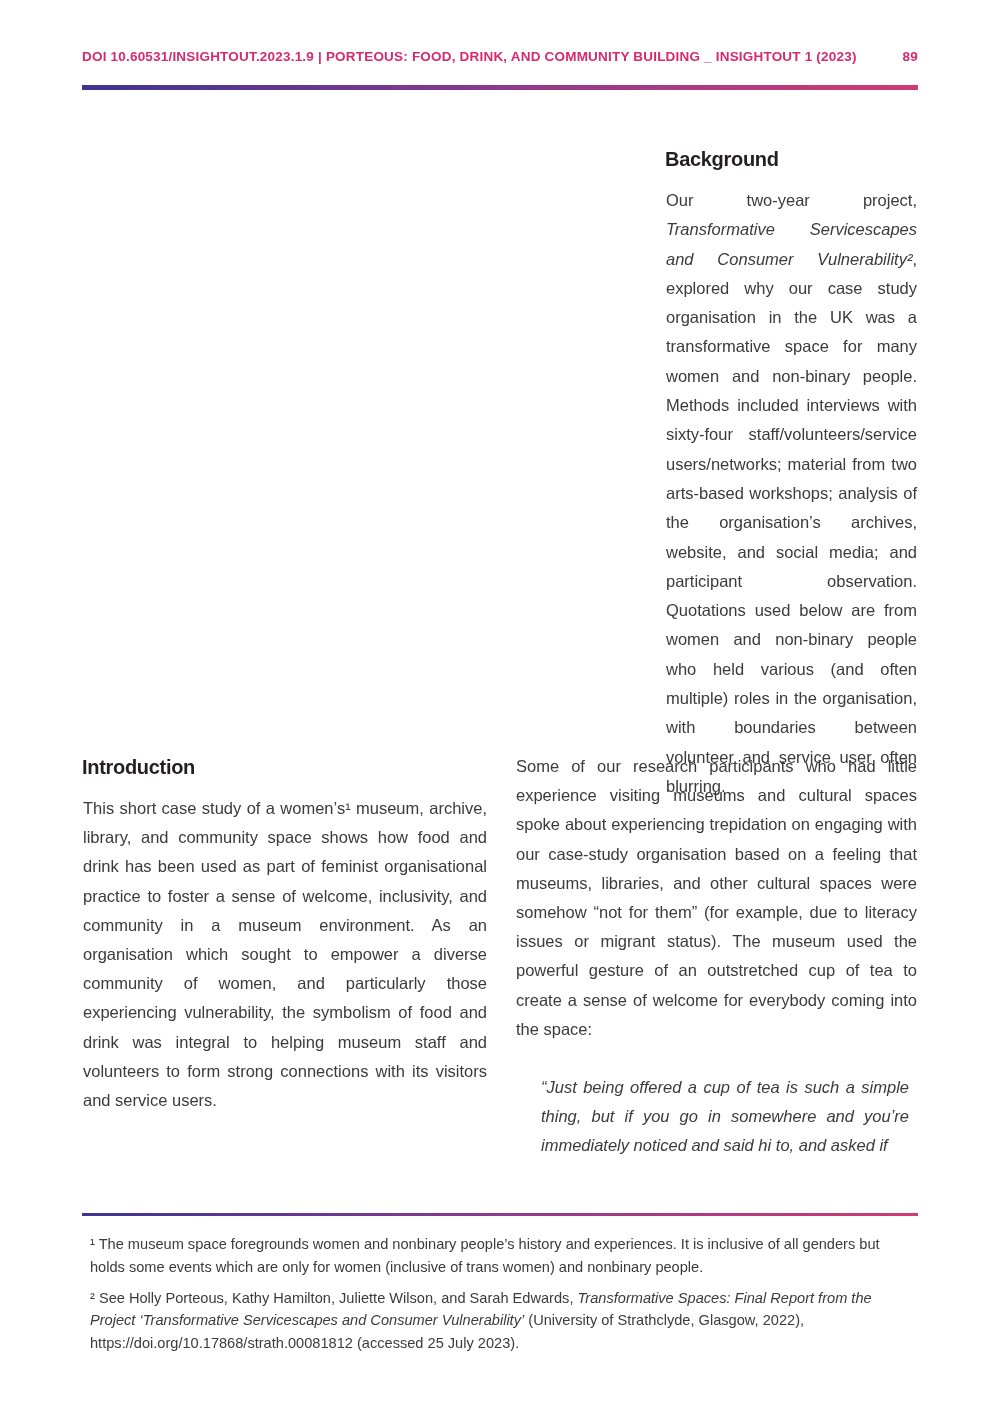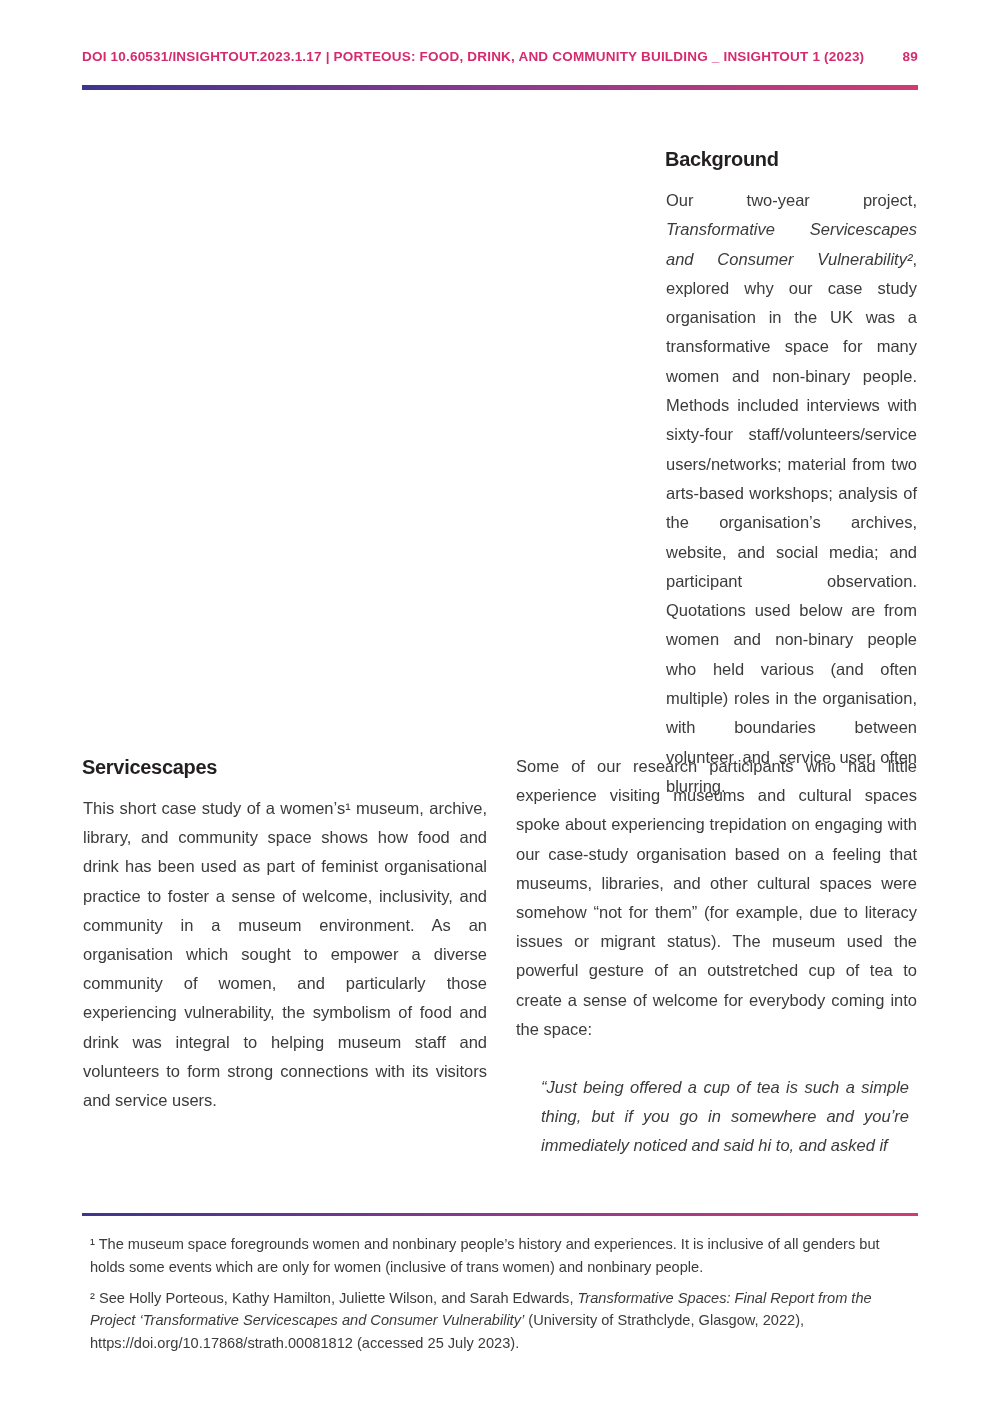--- a/index.html
+++ b/index.html
@@ -92,34 +92,34 @@
   }
   .footnote{margin:8px;}
   .italic{font-style:italic;}
 </style>
 </head>
 <body>
 
 <div class="page">
 
   <div class="running-head">
-    <span>DOI 10.60531/INSIGHTOUT.2023.1.17 | PORTEOUS: FOOD, DRINK, AND COMMUNITY BUILDING _ INSIGHTOUT 1 (2023)</span>
+    <span>DOI 10.60531/INSIGHTOUT.2023.1.9 | PORTEOUS: FOOD, DRINK, AND COMMUNITY BUILDING _ INSIGHTOUT 1 (2023)</span>
     <span>89</span>
   </div>
 
   <div class="rule rule-top"></div>
 
 
   <div class="col col-background">
     <h2>Background</h2>
     <p class="body-text"><span>Our two-year project, </span><span class="italic">Transformative Servicescapes and Consumer Vulnerability²</span><span>, explored why our case study organisation in the UK was a transformative space for many women and non-binary people. Methods included interviews with sixty-four staff/volunteers/service users/networks; material from two arts-based workshops; analysis of the organisation’s archives, website, and social media; and participant observation. Quotations used below are from women and non-binary people who held various (and often multiple) roles in the organisation, with boundaries between volunteer and service user often blurring.</span></p>
   </div>
 
   <div class="col col-intro">
-    <h2>Servicescapes</h2>
+    <h2>Introduction</h2>
     <p class="body-text">This short case study of a women’s¹ museum, archive, library, and community space shows how food and drink has been used as part of feminist organisational practice to foster a sense of welcome, inclusivity, and community in a museum environment. As an organisation which sought to empower a diverse community of women, and particularly those experiencing vulnerability, the symbolism of food and drink was integral to helping museum staff and volunteers to form strong connections with its visitors and service users.</p>
   </div>
 
   <div class="col col-food">
     <p class="body-text">Some of our research participants who had little experience visiting museums and cultural spaces spoke about experiencing trepidation on engaging with our case-study organisation based on a feeling that museums, libraries, and other cultural spaces were somehow “not for them” (for example, due to literacy issues or migrant status). The museum used the powerful gesture of an outstretched cup of tea to create a sense of welcome for everybody coming into the space:</p>
     <p class="indent-quote">“Just being offered a cup of tea is such a simple thing, but if you go in somewhere and you’re immediately noticed and said hi to, and asked if</p>
   </div>
 
   <div class="rule rule-foot"></div>
 

